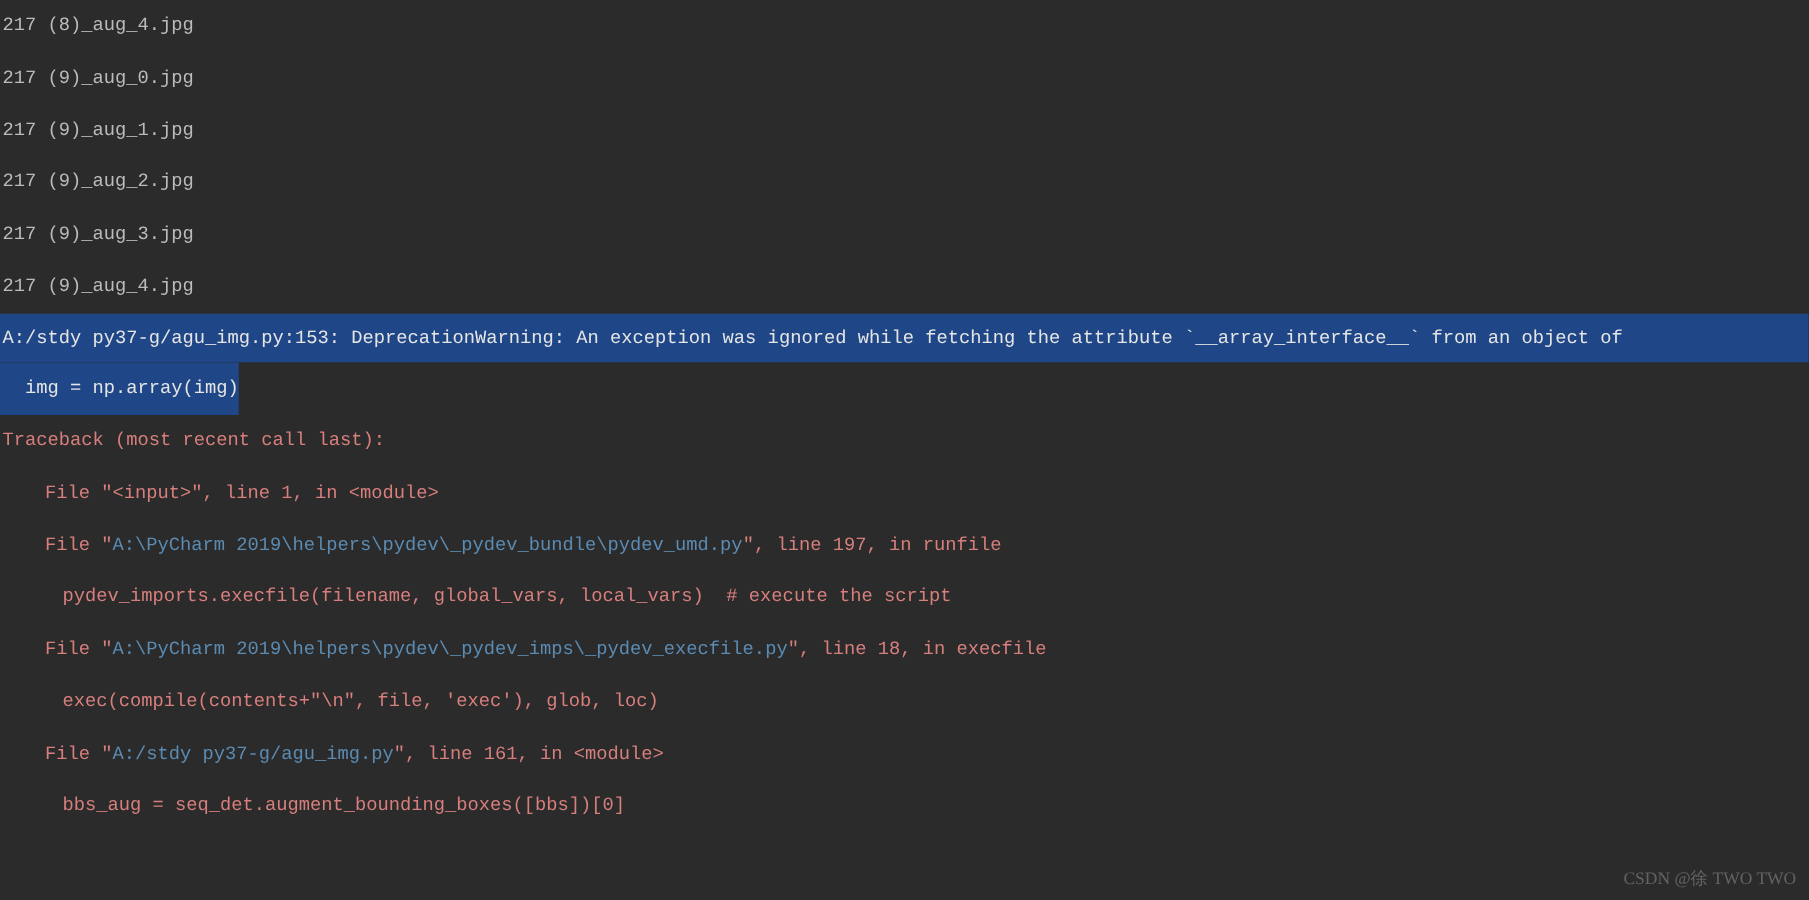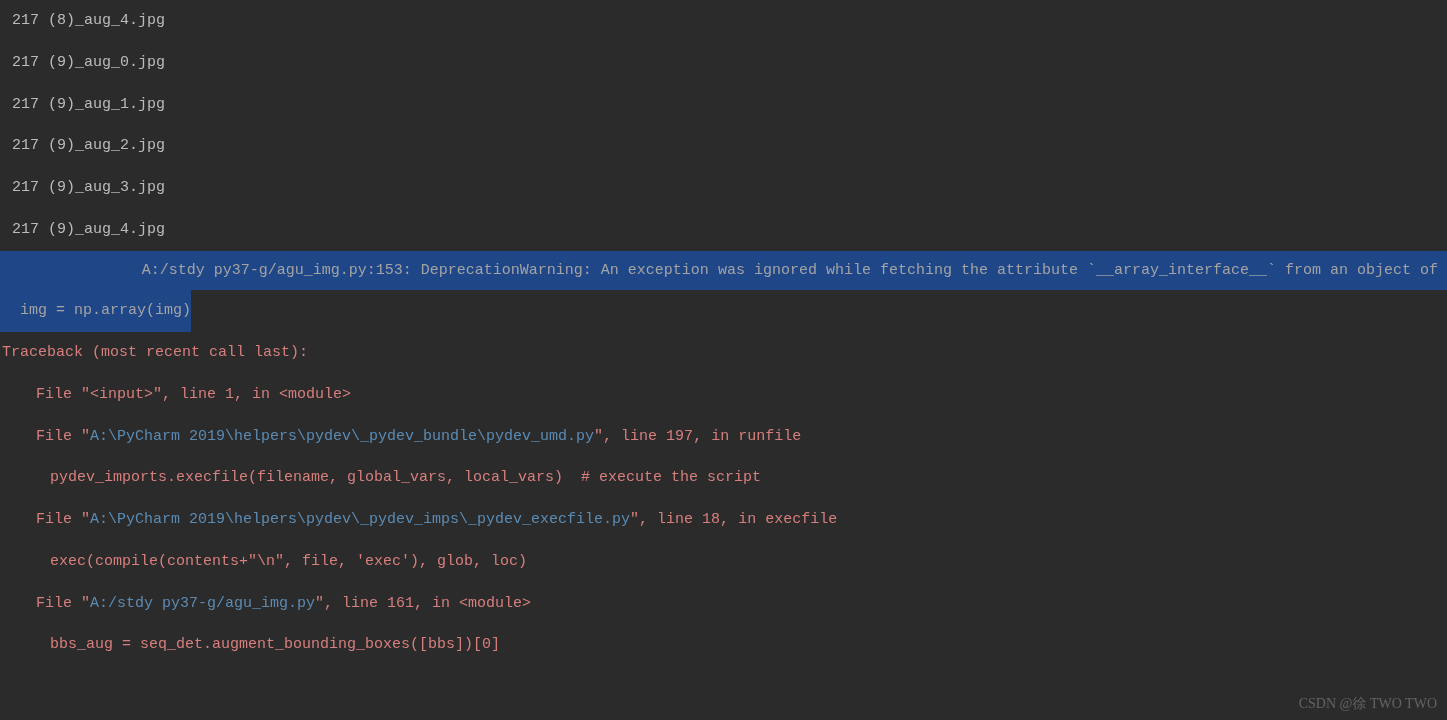--- a/index.html
+++ b/index.html
@@ -13,32 +13,31 @@
     color: #a9b7c6;
     overflow: hidden;
     position: relative;
   }
   .console {
     padding: 0;
     white-space: pre;
   }
   .line {
     display: block;
-    padding: 10px 0 10px 12px;
+    padding: 10px 0 10px 2px;
     color: #bbbbbb;
   }
   .warn-block {
     background: #1f4788;
     padding: 9px 0 9px 2px;
   }
   .warn-line {
     display: block;
-    color: #a3a3a3;
+    color: #e5e5e5;
     padding: 0;
-    text-align: right;
   }
   .warn-indent {
     display: inline-block;
     background: #1f4788;
     padding: 10px 0 10px 2px;
     margin-top: 0;
   }
   .err {
     color: #d77f7d;
     display: block;

